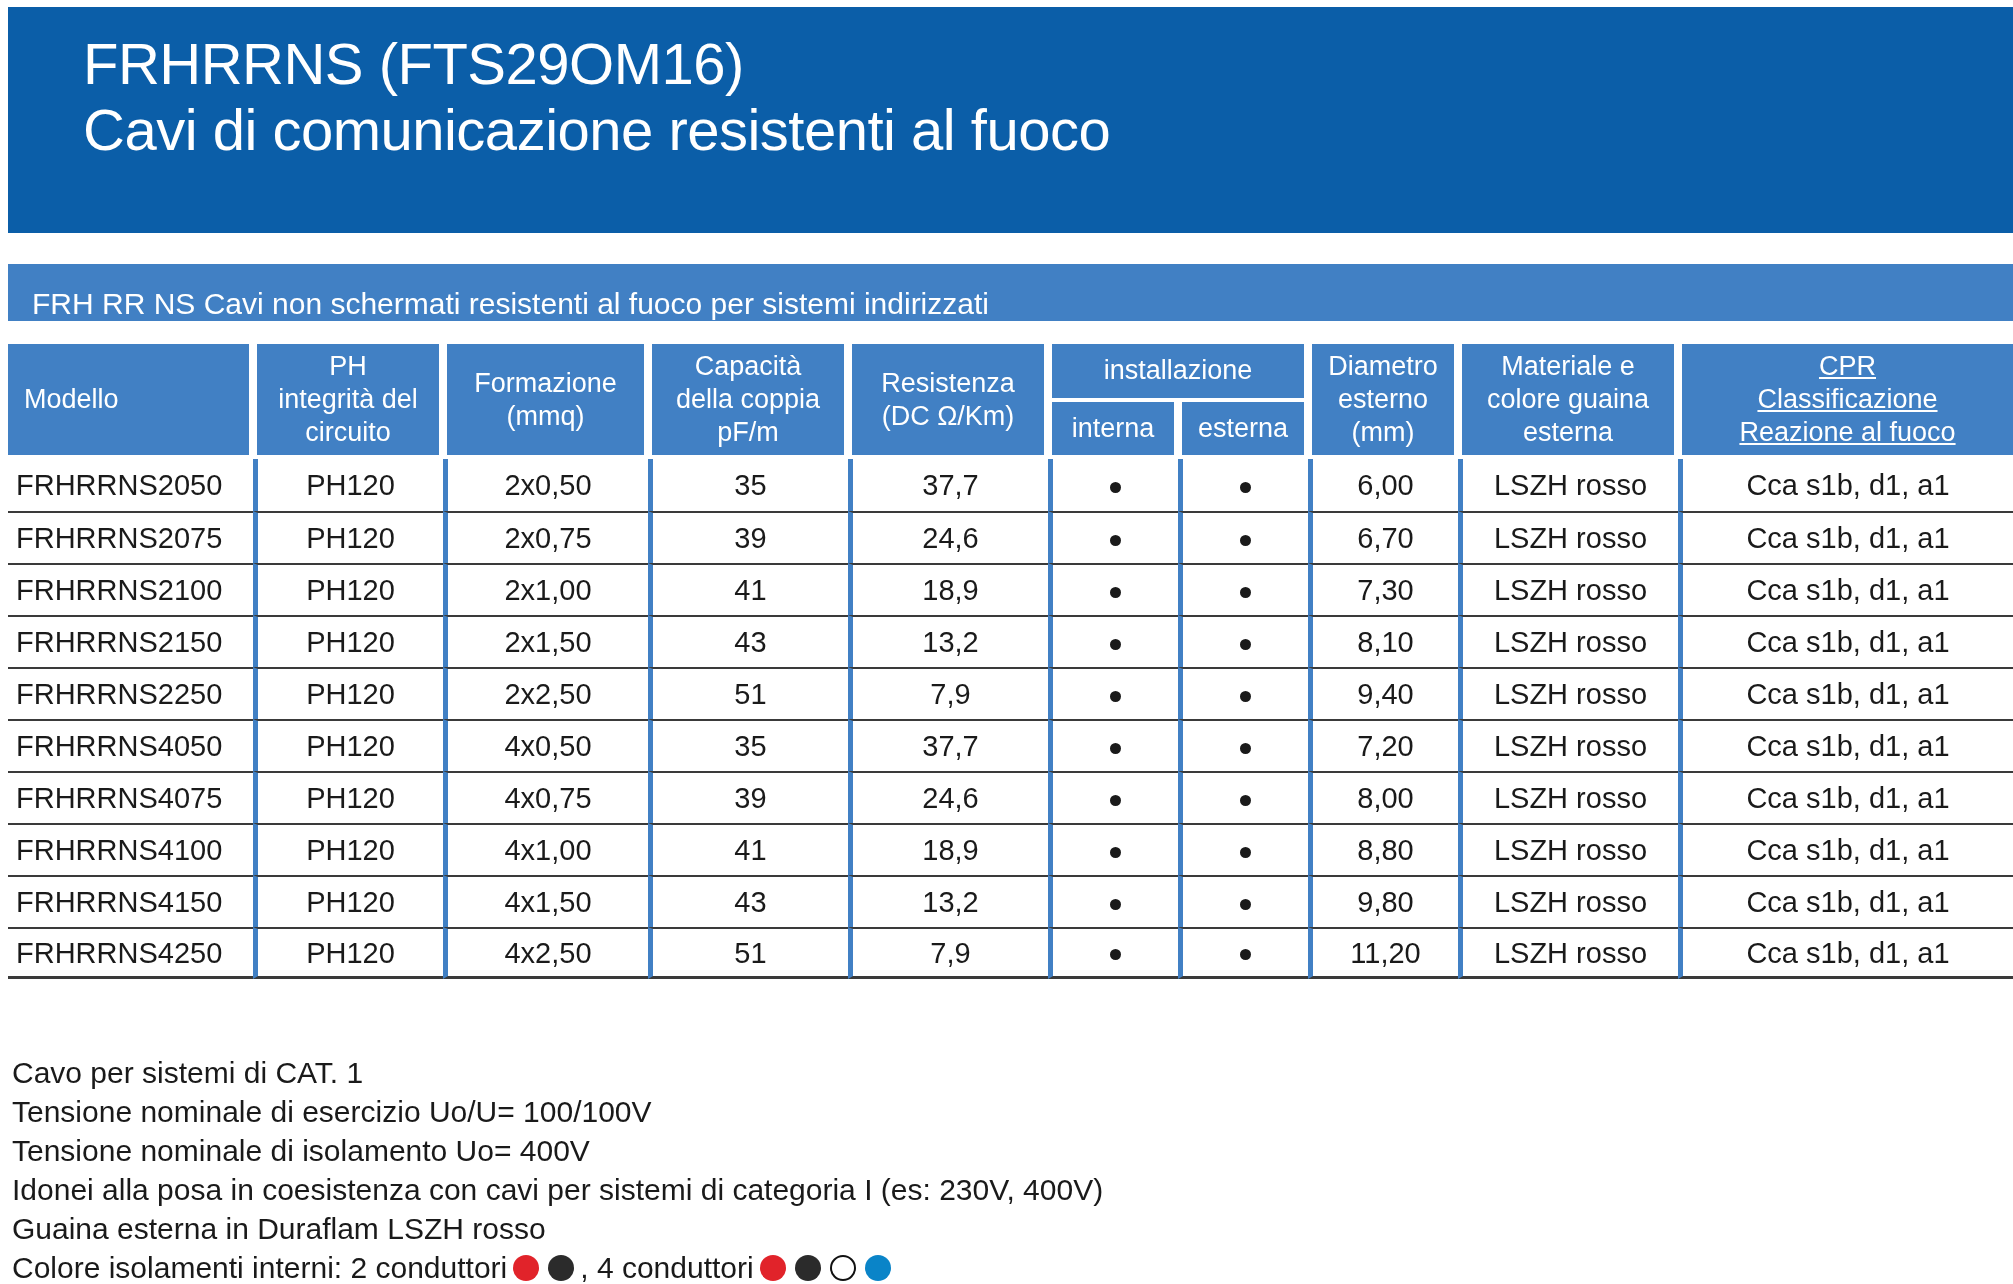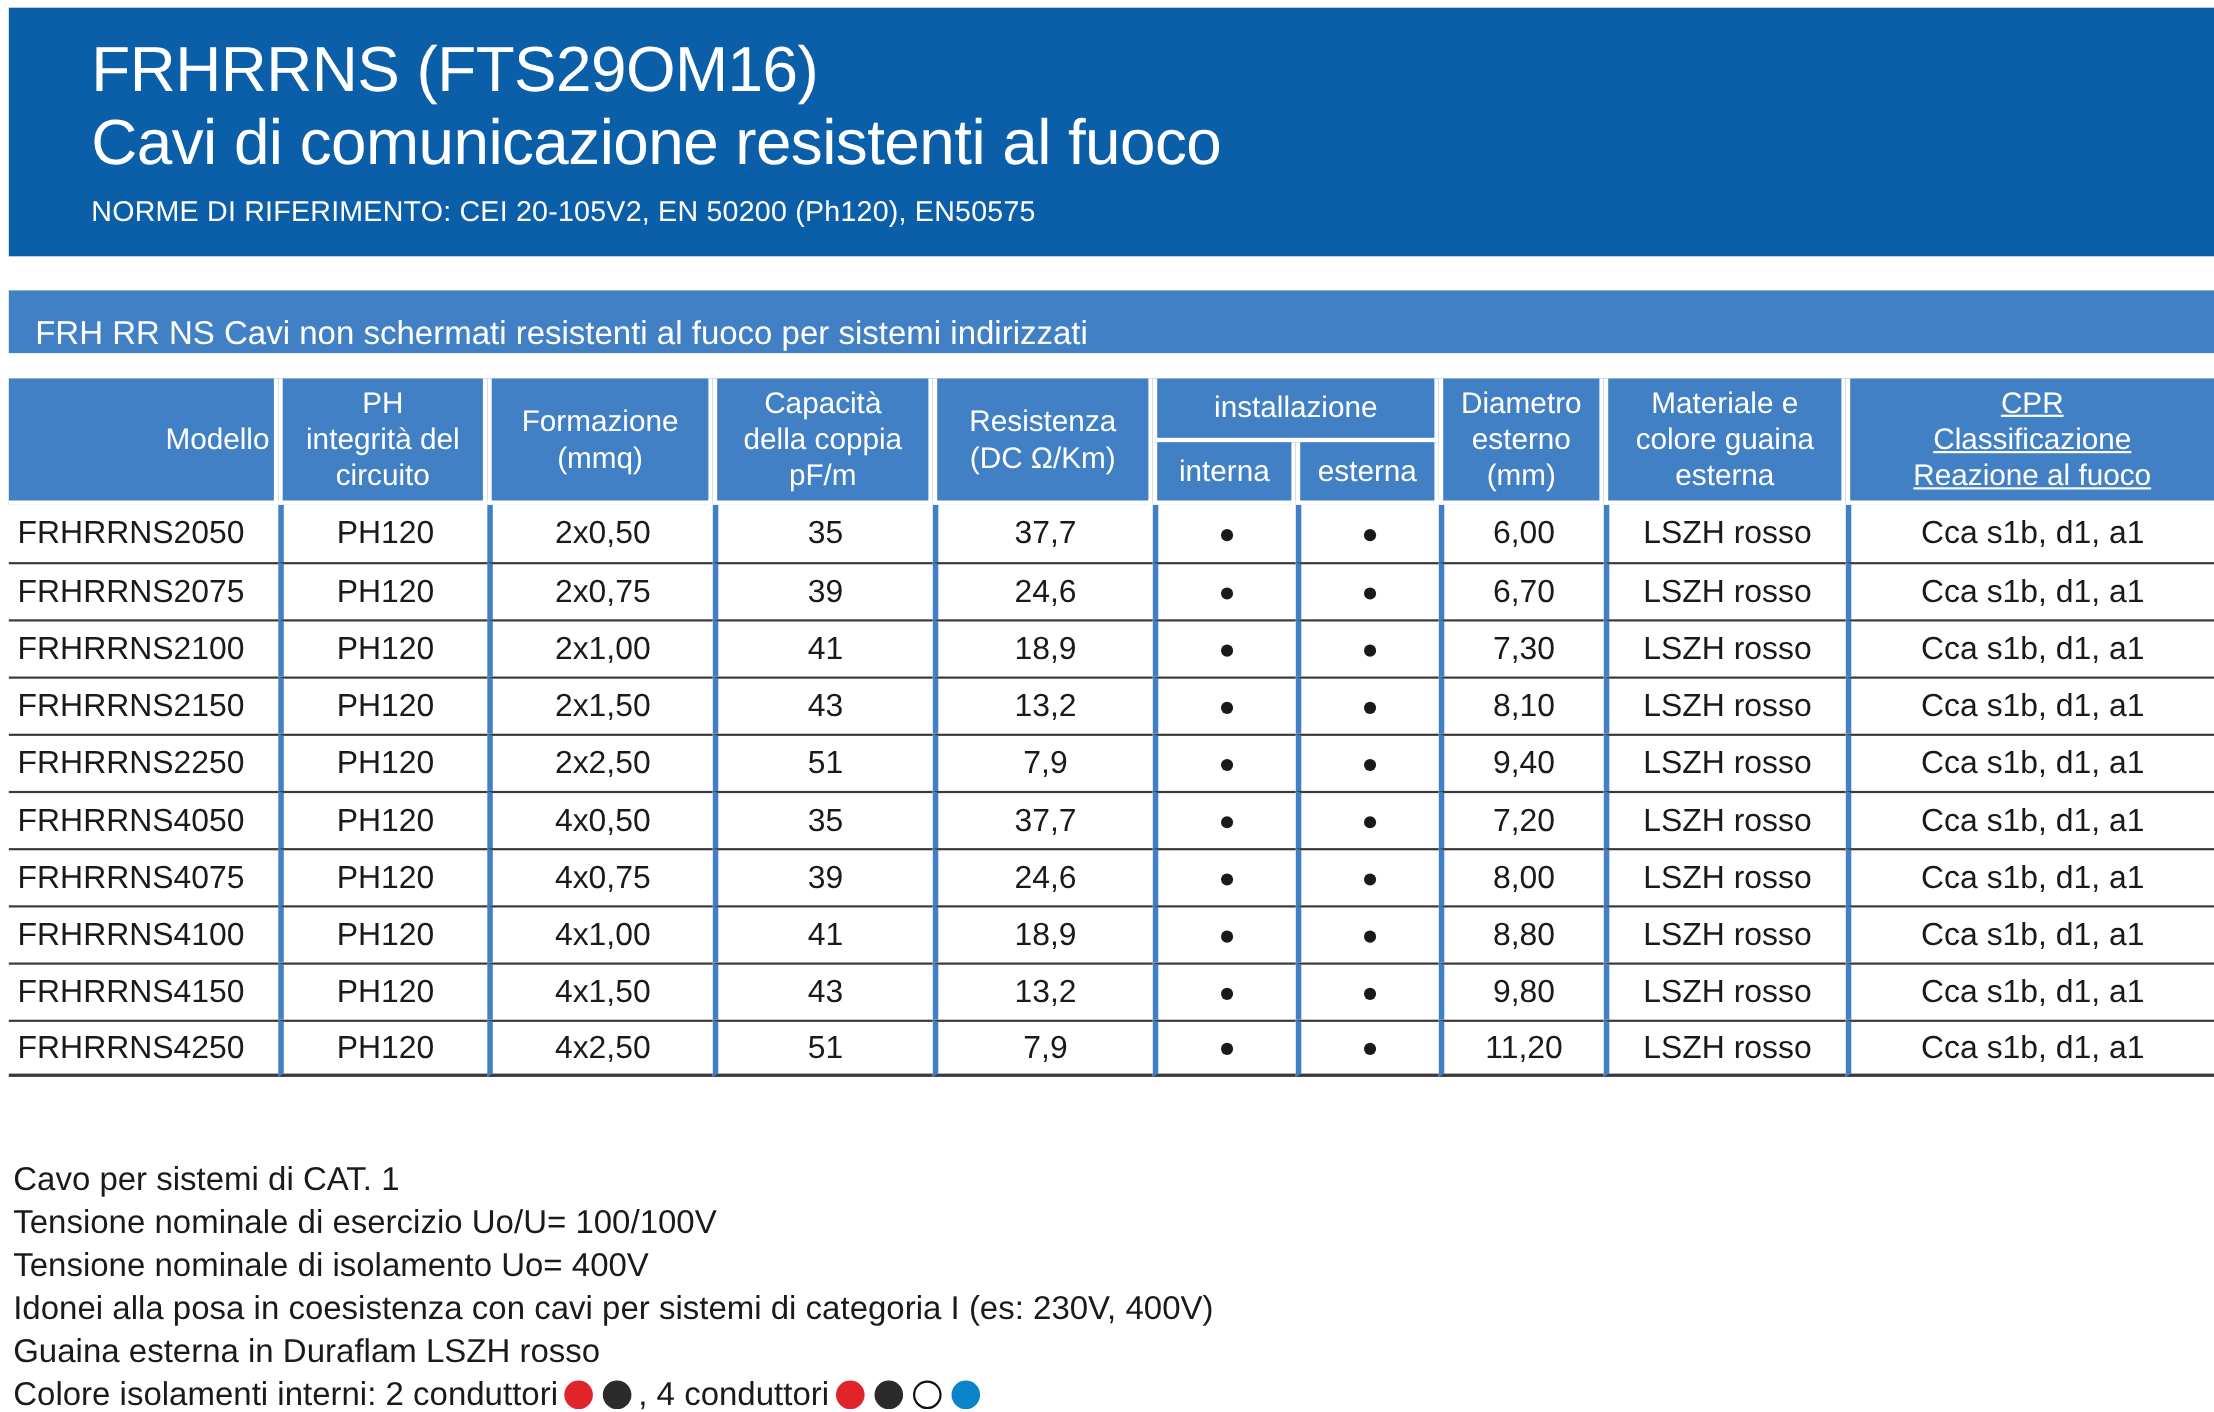--- a/index.html
+++ b/index.html
@@ -95,21 +95,21 @@
     font-size: 27px;
     line-height: 33px;
     text-align: center;
     vertical-align: middle;
     padding: 6px 4px;
     border-left: 4px solid #ffffff;
     border-right: 4px solid #ffffff;
     border-bottom: 4px solid #ffffff;
     white-space: pre-line;
   }
-  table.spec thead th.first { border-left: 0; text-align: right; padding-left: 16px; }
+  table.spec thead th.first { border-left: 0; text-align: left; padding-left: 16px; }
   table.spec thead th.last  { border-right: 0; text-decoration: underline; }
   table.spec thead th.group  { border-bottom: 4px solid #ffffff; }
 
   
   table.spec tbody td {
     background: #ffffff;
     color: #1a1a1a;
     font-size: 29px;
     line-height: 34px;
     text-align: center;
@@ -168,21 +168,20 @@
   .sw-outline { border: 2px solid #111111; background: #ffffff; }
 </style>
 </head>
 <body>
 
 <div id="page">
 
   <div class="banner">
     <div class="banner-title-1">FRHRRNS (FTS29OM16)</div>
     <div class="banner-title-2">Cavi di comunicazione resistenti al fuoco</div>
-    <div class="banner-norms">NORME DI RIFERIMENTO: CEI 20-105V2, EN 50200 (Ph120), EN50575</div>
   </div>
 
   <div class="subheader">
     <span class="subheader-text">FRH RR NS Cavi non schermati resistenti al fuoco per sistemi indirizzati</span>
   </div>
 
   <div class="tbl-wrap">
     <table class="spec">
       <colgroup>
         <col style="width:245px">

